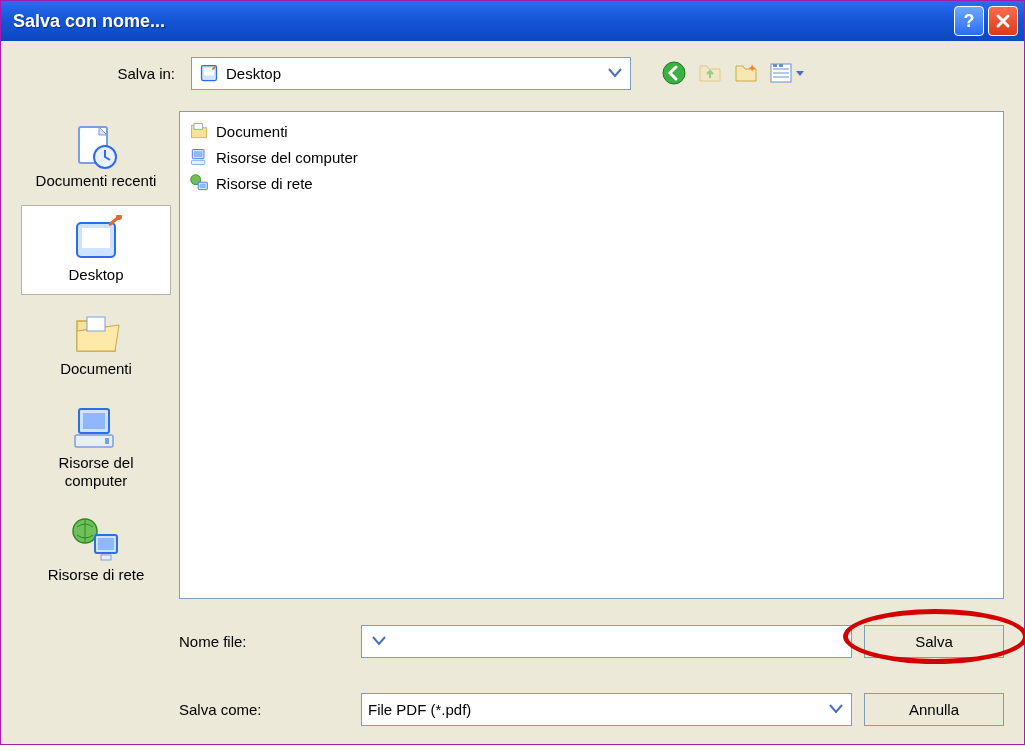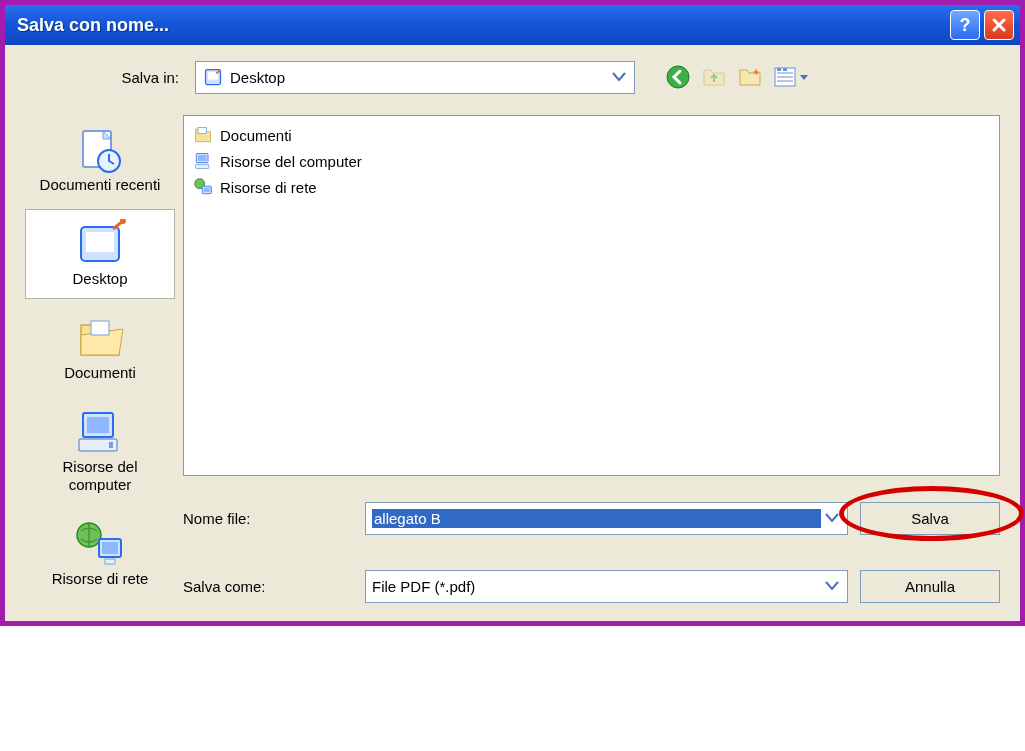--- a/index.html
+++ b/index.html
@@ -1,23 +1,23 @@
 <!DOCTYPE html>
 <html><head>
 <meta charset="utf-8">
 <style>
   * { box-sizing: border-box; }
   html, body { margin: 0; padding: 0; font-family: "Tahoma", "Segoe UI", sans-serif; font-size: 13px; }
   body { background: #fff; display: flex; align-items: flex-start; justify-content: flex-start; }
 
   .window {
     width: 1025px;
-    height: 626px;
+    height: 745px;
     background: #ece9d8;
-    border: 5px solid #a21caf;
+    border: 1px solid #a21caf;
     display: flex;
     flex-direction: column;
   }
 
   .titlebar {
     height: 40px;
     background: linear-gradient(to bottom, #2a6def 0%, #1455d6 50%, #0d47c0 100%);
     display: flex;
     align-items: center;
     justify-content: space-between;
@@ -329,21 +329,20 @@
                 <rect x="13" y="13" width="7" height="5" fill="#8fb7ff"></rect>
               </svg>
             </span>
             <span>Risorse di rete</span>
           </div>
         </div>
 
         <div class="bottom-grid">
           <div class="bg-label">Nome file:</div>
           <div class="file-combo">
-            <span class="file-combo-value selected-text">allegato B</span>
             <span class="combo-arrow">
               <svg viewBox="0 0 14 10">
                   <path d="M1 1 L7 8 L13 1" fill="none" stroke="#4a6fbf" stroke-width="2"></path>
                 </svg>
             </span>
           </div>
           <div class="action-btn">
             <span>Salva</span>
           </div>
 

